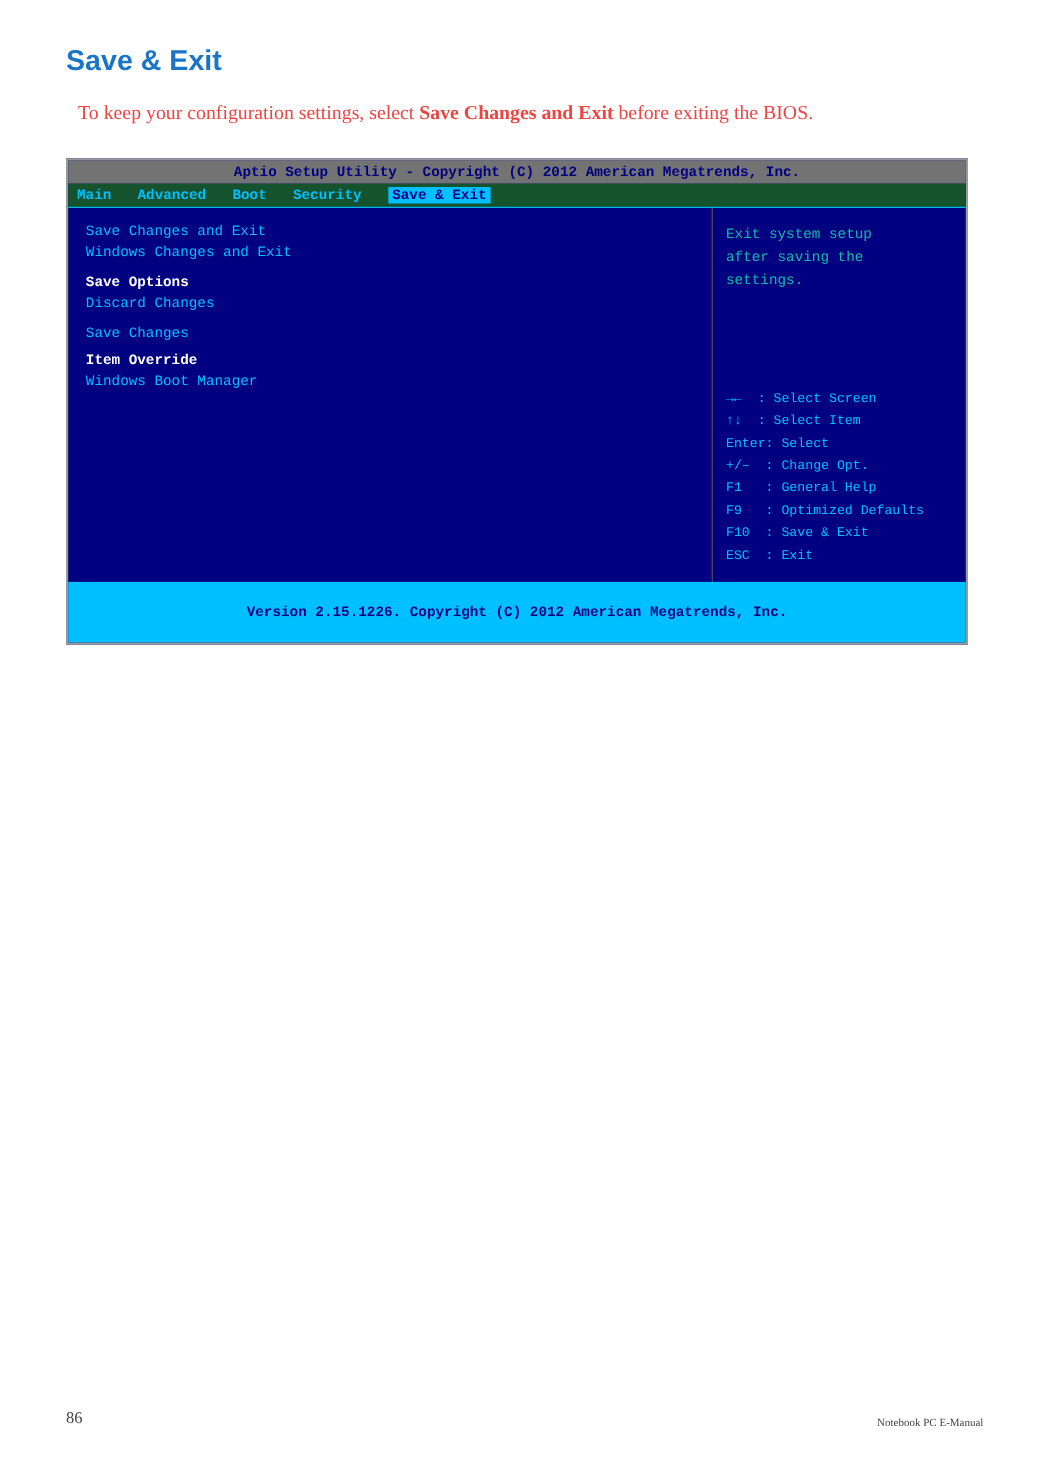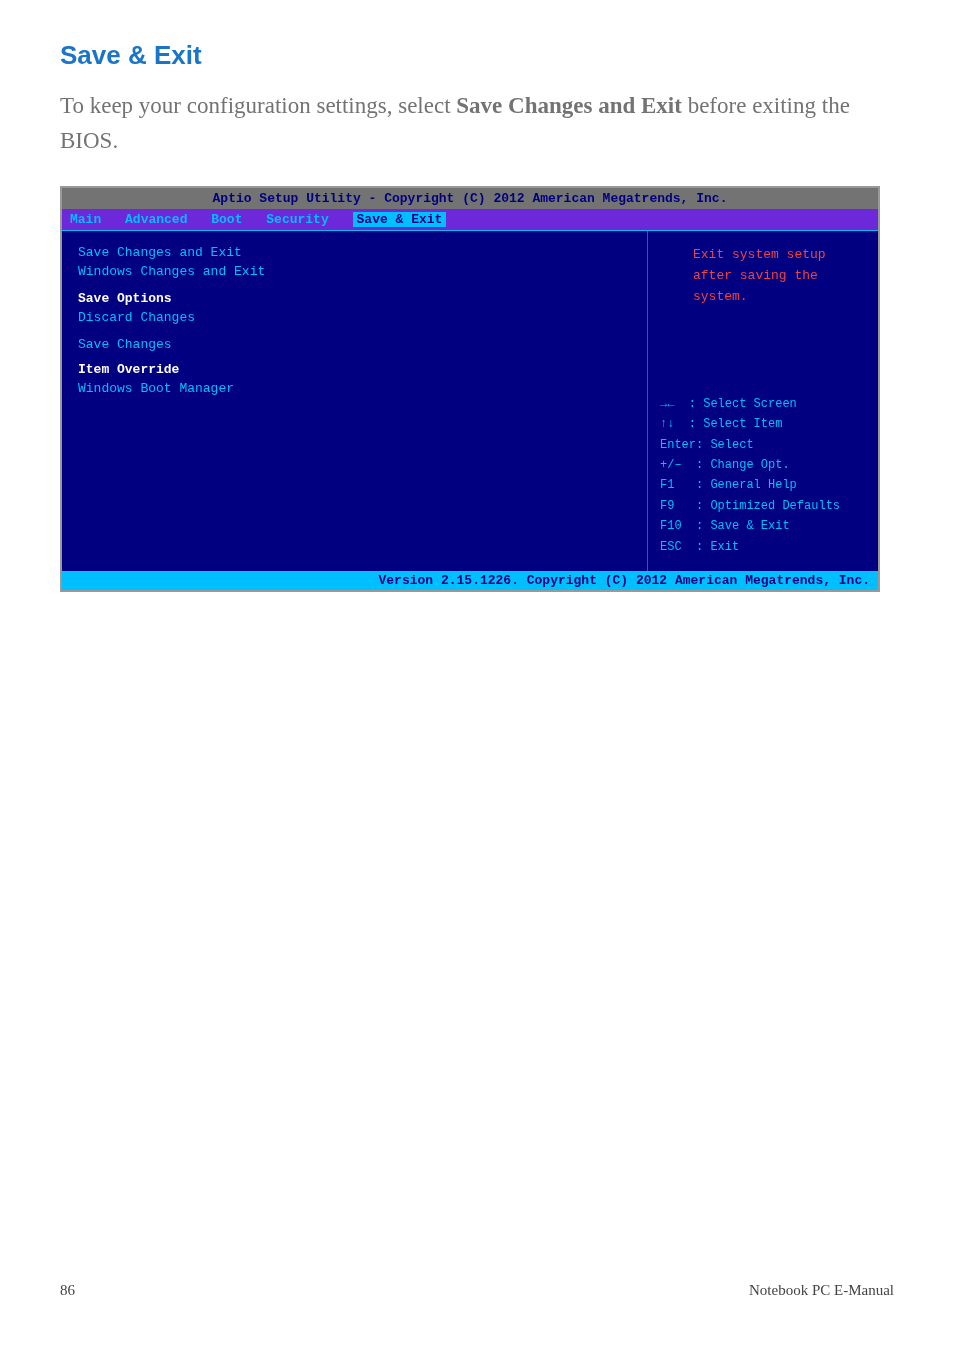--- a/index.html
+++ b/index.html
@@ -15,24 +15,25 @@
 
     .page-title {
       color: #1a75c8;
       font-size: 26px;
       font-weight: bold;
       margin-bottom: 18px;
       font-family: Arial, sans-serif;
     }
 
     .intro-text {
-      font-size: 23px;
+      font-size: 18px;
       line-height: 1.5;
       margin-bottom: 28px;
-      color: #737373;
+      color: #ef4444;
+      margin-left: 11px;
     }
 
     .intro-text strong {
       font-weight: bold;
     }
 
     
     .bios-container {
       border: 2px solid #999;
       background: #000080;
@@ -47,21 +48,21 @@
       background: #737373;
       color: #000080;
       text-align: center;
       padding: 3px 8px;
       font-family: 'Courier New', Courier, monospace;
       font-size: 13px;
       font-weight: bold;
     }
 
     .bios-nav {
-      background: #6d28d9;
+      background: #14532d;
       color: #00bfff;
       padding: 3px 8px;
       font-family: 'Courier New', Courier, monospace;
       font-size: 13px;
       border-bottom: 1px solid #00bfff;
     }
 
     .bios-nav span {
       margin-right: 16px;
       font-weight: bold;
@@ -107,40 +108,39 @@
     .bios-section-label {
       color: #ffffff;
       font-family: 'Courier New', Courier, monospace;
       font-size: 13px;
       font-weight: bold;
       margin-top: 10px;
       margin-bottom: 4px;
     }
 
     .bios-help-text {
-      color: #ef4444;
+      color: #14b8a6;
       font-family: 'Courier New', Courier, monospace;
       font-size: 13px;
       line-height: 1.6;
-      margin-left: 33px;
     }
 
     .bios-keys {
       color: #00bfff;
       font-family: 'Courier New', Courier, monospace;
       font-size: 12px;
       line-height: 1.7;
       margin-top: auto;
     }
 
     .bios-footer {
       background: #00bfff;
       color: #000080;
-      text-align: right;
-      padding: 2px 8px;
+      text-align: center;
+      padding: 20px 8px;
       font-family: 'Courier New', Courier, monospace;
       font-size: 13px;
       font-weight: bold;
     }
 
     .page-footer {
       display: flex;
       justify-content: space-between;
       align-items: flex-end;
       margin-top: auto;
@@ -152,21 +152,21 @@
       font-size: 15px;
       color: #444;
     }
 
     .page-number {
       font-size: 15px;
       color: #444;
     }
 
     .page-manual-title {
-      font-size: 15px;
+      font-size: 10px;
       color: #444;
     }
   </style>
 </head>
 <body>
 
 <h1 class="page-title">Save &amp; Exit</h1>
 
 <p class="intro-text">
   <span>To keep your configuration settings, select </span><strong>Save Changes and Exit</strong><span> before exiting the BIOS.</span>
@@ -198,21 +198,21 @@
       <div class="bios-section-label">Item Override</div>
       <div class="bios-menu-item">Windows Boot Manager</div>
       <div style="margin-bottom:8px;"></div>
 
     </div>
 
     <div class="bios-right">
       <div class="bios-help-text">
         <div>Exit system setup</div>
         <div>after saving the</div>
-        <div>system.</div>
+        <div>settings.</div>
       </div>
 
       <div class="bios-keys">
         <div>→←&nbsp; : Select Screen</div>
         <div>↑↓&nbsp; : Select Item</div>
         <div>Enter: Select</div>
         <div>+/–&nbsp; : Change Opt.</div>
         <div>F1&nbsp;&nbsp; : General Help</div>
         <div>F9&nbsp;&nbsp; : Optimized Defaults</div>
         <div>F10&nbsp; : Save &amp; Exit</div>

